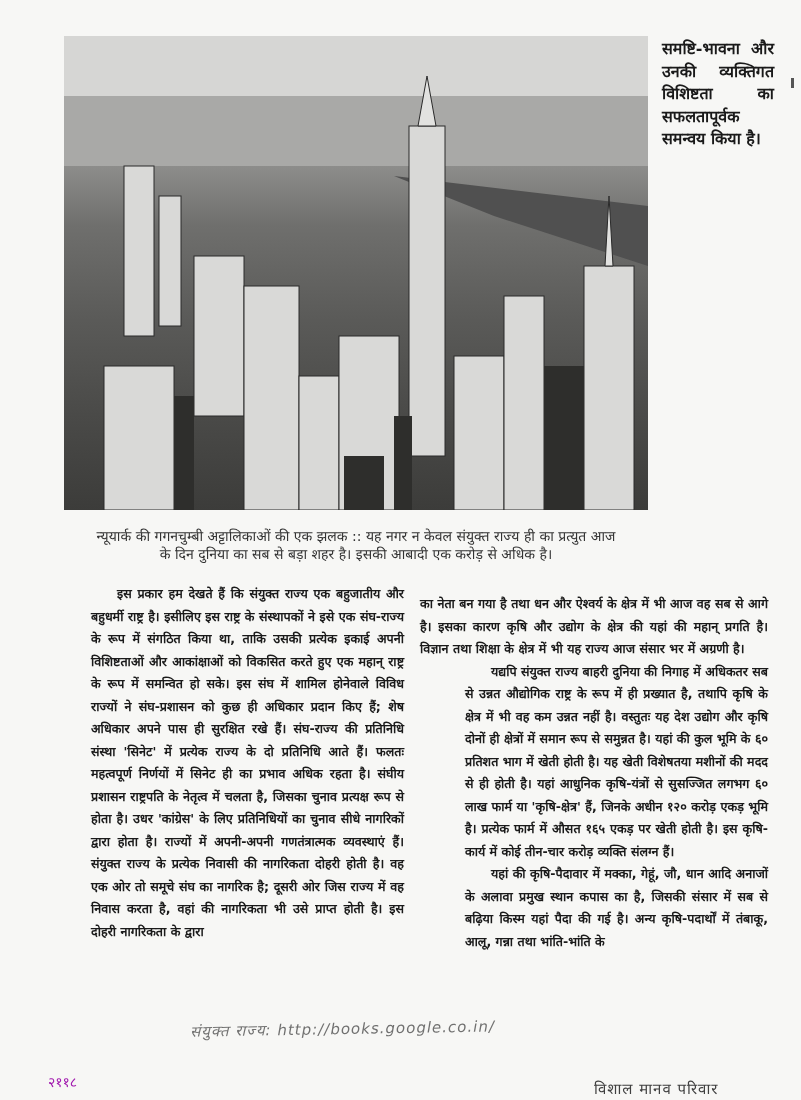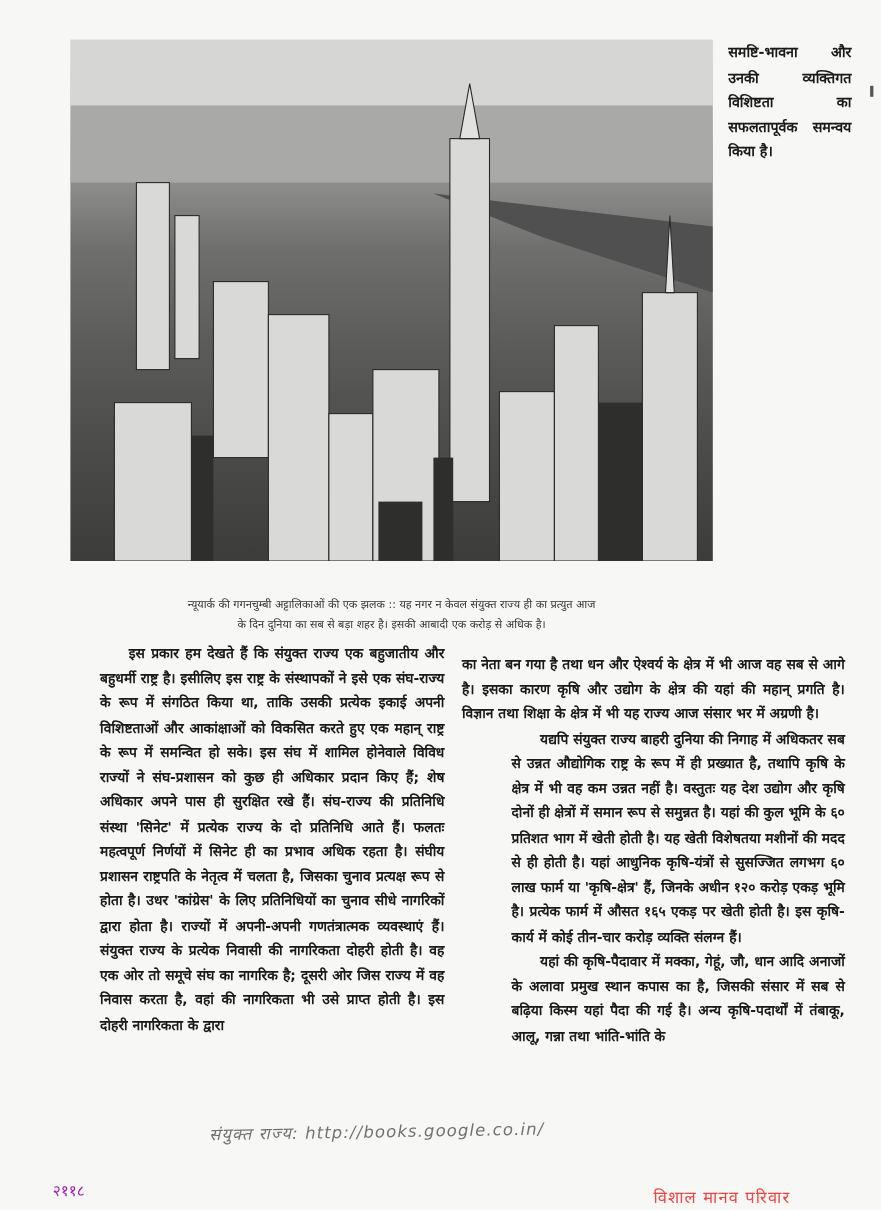--- a/index.html
+++ b/index.html
@@ -2,35 +2,35 @@
 <html><head>
 <meta charset="utf-8">
 <style>
   html, body { margin:0; padding:0; }
   body { width:801px; height:1100px; background:#f7f7f5; position:relative; overflow:hidden;
          font-family:"DejaVu Sans", sans-serif; color:#1a1a1a; }
   .photo { position:absolute; left:64px; top:36px; width:584px; height:474px;
            background:linear-gradient(180deg,#d8d8d6 0%,#c8c8c6 10%,#9a9a98 22%,#6f6f6d 40%,#5a5a58 60%,#4a4a48 80%,#3c3c3a 100%);
            overflow:hidden; }
   .photo svg { position:absolute; left:0; top:0; width:100%; height:100%; }
-  .side { position:absolute; left:662px; top:38px; width:112px; font-size:13px; line-height:22.6px;
+  .side { position:absolute; left:662px; top:38px; width:112px; font-size:16px; line-height:22.6px;
           text-align:justify; font-weight:bold; }
   .side p { margin:0; }
   .side .indent { text-indent:14px; }
-  .caption { position:absolute; left:56px; top:527px; width:600px; font-size:10px; line-height:18px;
-             text-align:center; color:#333;margin-top:15px; }
+  .caption { position:absolute; left:56px; top:527px; width:600px; font-size:14px; line-height:18px;
+             text-align:center; color:#333; }
   .col { position:absolute; font-size:12.6px; line-height:22.5px; text-align:justify; font-weight:bold; }
   .col p { margin:0; }
   .col .indent { text-indent:26px;margin-left:45px; }
   .col-left { left:46px; top:583px; width:358px; }
   .col-right { left:420px; top:593px; width:348px; }
   .watermark { position:absolute; left:190px; top:1018px; font-size:15px; font-style:italic;
                color:rgba(40,40,40,0.65); letter-spacing:1px; transform:rotate(-1deg); white-space:nowrap; }
   .page-num { position:absolute; left:48px; top:1072px; font-size:14px; color:#a21caf; }
-  .footer-title { position:absolute; left:594px; top:1078px; font-size:15px; color:#ef4444; letter-spacing:1px; }
+  .footer-title { position:absolute; left:594px; top:1078px; font-size:15px; color:#404040; letter-spacing:1px; }
   .tick { position:absolute; left:791px; top:78px; width:3px; height:10px; background:#555; }
 </style>
 </head>
 <body>
 
 <div class="photo">
   <svg viewBox="0 0 584 474" preserveAspectRatio="none">
     <rect x="0" y="0" width="584" height="60" fill="#d6d6d4"></rect>
     <rect x="0" y="60" width="584" height="70" fill="#a9a9a7"></rect>
     <path d="M330 140 L584 170 L584 230 L430 180 Z" fill="#505050"></path>

